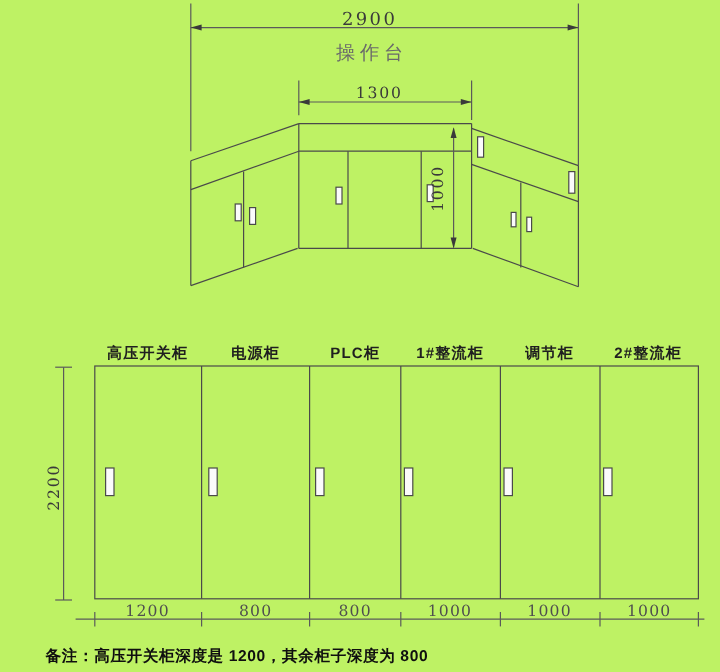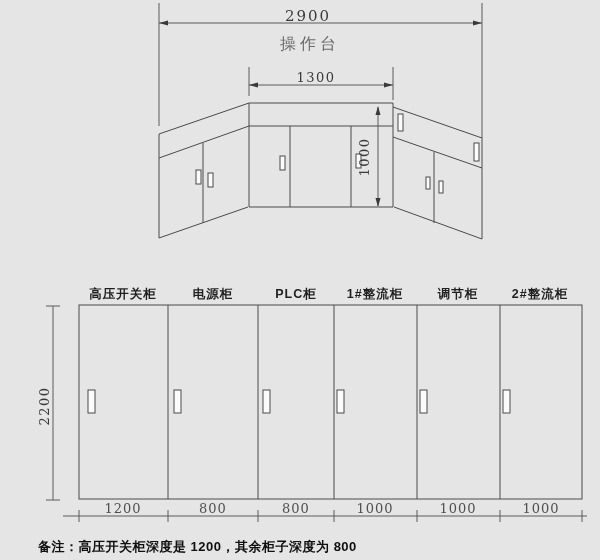--- a/index.html
+++ b/index.html
@@ -1,18 +1,18 @@
 <!DOCTYPE html>
 <html><head>
 <meta charset="utf-8">
 <style>
   html,body{margin:0;padding:0;}
   .canvas{
     position:relative;width:600px;height:560px;
-    background:#e5e5e5;overflow:hidden;
+    background:#bef264;overflow:hidden;
     font-family:"Liberation Sans",sans-serif;
   }
   svg{position:absolute;left:0;top:0;}
   .ln{stroke:#4a4a4a;stroke-width:1;fill:none;}
   .lnthin{stroke:#5a5a5a;stroke-width:1;fill:none;}
   .handle{stroke:#4a4a4a;stroke-width:1;fill:#fbfbfb;}
   .arrow{fill:#3a3a3a;stroke:none;}
   .num{font-family:"DejaVu Serif","Liberation Serif",serif;fill:#3a3a3a;font-size:15px;letter-spacing:2px;}
   .num-sm{font-family:"DejaVu Serif","Liberation Serif",serif;fill:#3a3a3a;font-size:13px;letter-spacing:1.5px;}
   .num-dim{font-family:"DejaVu Serif","Liberation Serif",serif;fill:#4f4f4f;font-size:13px;letter-spacing:1px;}

